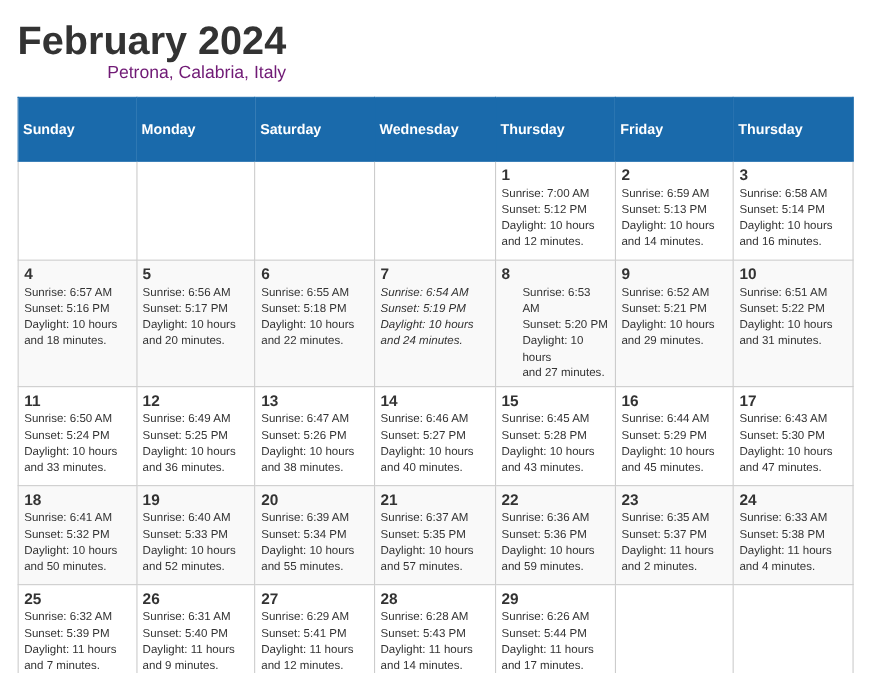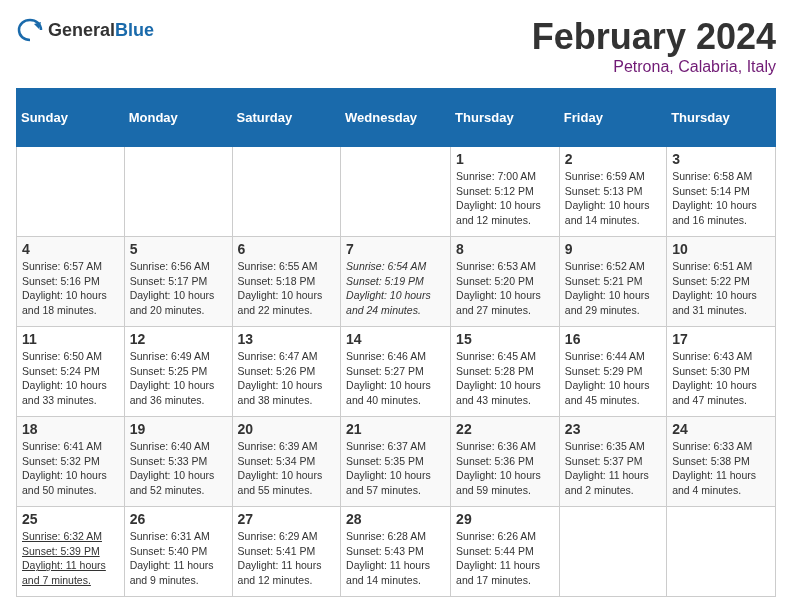--- a/index.html
+++ b/index.html
@@ -80,30 +80,20 @@
       background: #fff;
     }
     
     .row-odd td { background: #fff; }
     .row-even td { background: #f0f4f8; }
   </style>
 </head>
 <body>
 
 <div class="header">
-  <div class="logo">
-    <svg class="logo-icon" viewBox="0 0 28 28" xmlns="http://www.w3.org/2000/svg">
-      <path d="M14 4 C8 4 3 8 3 14 C3 20 8 24 14 24" stroke="#1a6aab" stroke-width="2.5" fill="none"></path>
-      <path d="M14 4 C20 4 25 8 25 14" stroke="#1a6aab" stroke-width="2.5" fill="none"></path>
-      <path d="M18 8 L25 6 L23 13 Z" fill="#1a6aab"></path>
-    </svg>
-    <div>
-      <span style="font-size:18px;font-weight:bold;color:#333;">General</span><span style="font-size:18px;font-weight:bold;color:#1a6aab;">Blue</span>
-    </div>
-  </div>
   <div class="title-block">
     <div class="month-title">February 2024</div>
     <div class="location-title">Petrona, Calabria, Italy</div>
   </div>
 </div>
 
 <table>
   <thead>
     <tr>
 
@@ -169,21 +159,21 @@
         </td>
         <td>
           <span class="day-number">7</span>
           <div class="day-info" style="white-space: pre-line; font-style: italic;">Sunrise: 6:54 AM
 Sunset: 5:19 PM
 Daylight: 10 hours
 and 24 minutes.</div>
         </td>
         <td>
           <span class="day-number">8</span>
-          <div class="day-info" style="white-space: pre-line;">Sunrise: 6:53 AM
+          <div class="day-info" style="white-space: pre-line; margin-left: 19px;">Sunrise: 6:53 AM
 Sunset: 5:20 PM
 Daylight: 10 hours
 and 27 minutes.</div>
         </td>
         <td>
           <span class="day-number">9</span>
           <div class="day-info" style="white-space: pre-line;">Sunrise: 6:52 AM
 Sunset: 5:21 PM
 Daylight: 10 hours
 and 29 minutes.</div>
@@ -294,21 +284,21 @@
           <span class="day-number">24</span>
           <div class="day-info" style="white-space: pre-line;">Sunrise: 6:33 AM
 Sunset: 5:38 PM
 Daylight: 11 hours
 and 4 minutes.</div>
         </td>
       </tr>
       <tr class="row-odd">
         <td>
           <span class="day-number">25</span>
-          <div class="day-info" style="white-space: pre-line; text-decoration: underline;">Sunrise: 6:32 AM
+          <div class="day-info" style="white-space: pre-line;">Sunrise: 6:32 AM
 Sunset: 5:39 PM
 Daylight: 11 hours
 and 7 minutes.</div>
         </td>
         <td>
           <span class="day-number">26</span>
           <div class="day-info" style="white-space: pre-line;">Sunrise: 6:31 AM
 Sunset: 5:40 PM
 Daylight: 11 hours
 and 9 minutes.</div>

